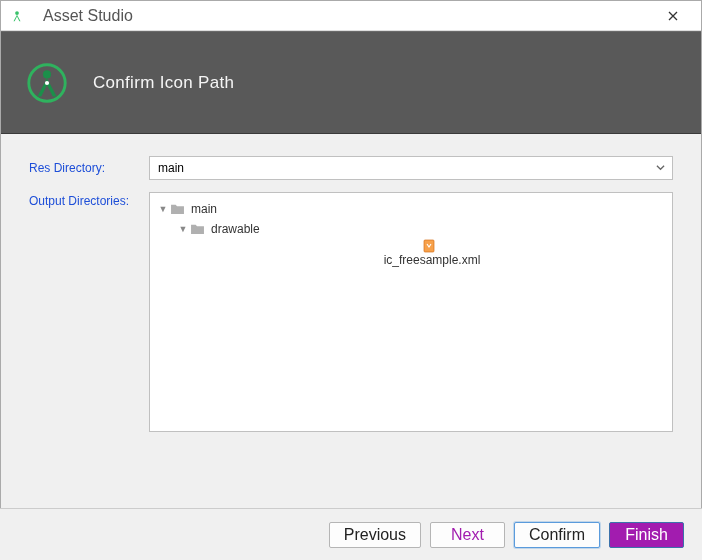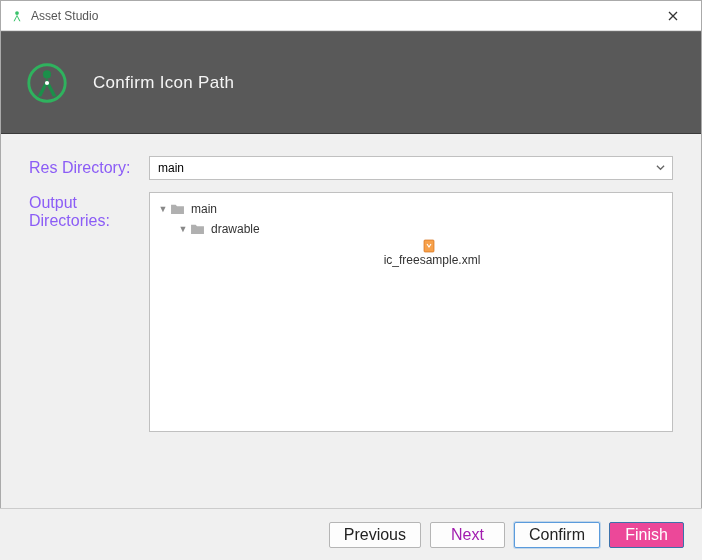--- a/index.html
+++ b/index.html
@@ -21,22 +21,23 @@
     padding: 0 8px;
     border-bottom: 1px solid #ddd;
   }
   .titlebar .app-icon {
     width: 16px; height: 16px;
     margin-right: 6px;
     display: flex; align-items: center; justify-content: center;
   }
   .titlebar .title {
     color: #555;
-    font-size: 12px;
+    font-size: 16px;
     flex: 1;
+    margin-left: 12px;
   }
   .titlebar .close {
     width: 40px; height: 28px;
     display: flex; align-items: center; justify-content: center;
     color: #333;
     font-size: 16px;
   }
   .header {
     background: #595959;
     height: 103px;
@@ -62,22 +63,22 @@
   .content {
     padding: 22px 28px 10px 28px;
   }
   .row {
     display: flex;
     align-items: center;
     margin-bottom: 12px;
   }
   .row .label {
     width: 120px;
-    color: #8b5cf6;
-    font-size: 16px;
+    color: #1d4ed8;
+    font-size: 12px;
   }
   .row .label.top { align-self: flex-start; padding-top: 2px; }
   .select {
     flex: 1;
     height: 24px;
     background: #fff;
     border: 1px solid #c0c0c0;
     display: flex;
     align-items: center;
     padding: 0 8px;
@@ -150,21 +151,21 @@
   }
   .btn:disabled {
     color: #a21caf;
     cursor: default;
   }
   .btn.default {
     border: 1px solid #5a9bdc;
     box-shadow: 0 0 0 1px rgba(90,155,220,0.3);
   }
   .btn.primary {
-    background: #ec4899;
+    background: #a21caf;
     border: 1px solid #3b72ab;
     color: #fff;
   }
 </style>
 </head>
 <body>
 
 <div class="titlebar">
   <span class="app-icon">
     <svg width="14" height="14" viewBox="0 0 24 24">

